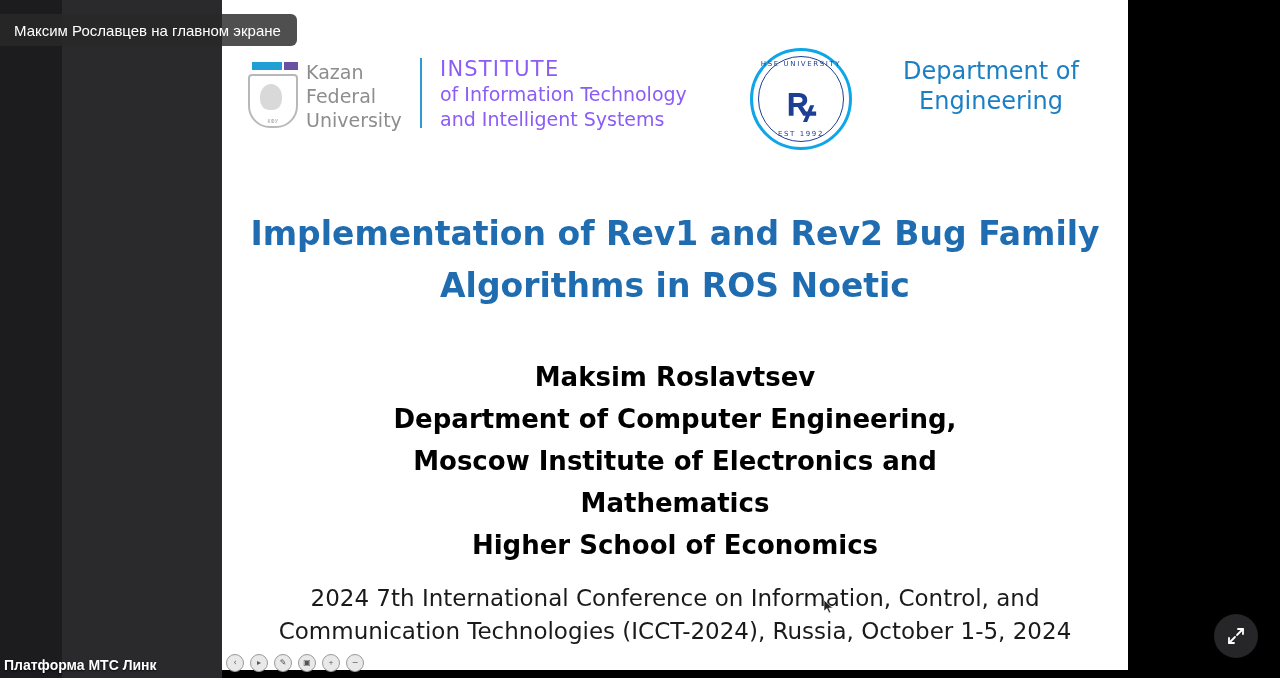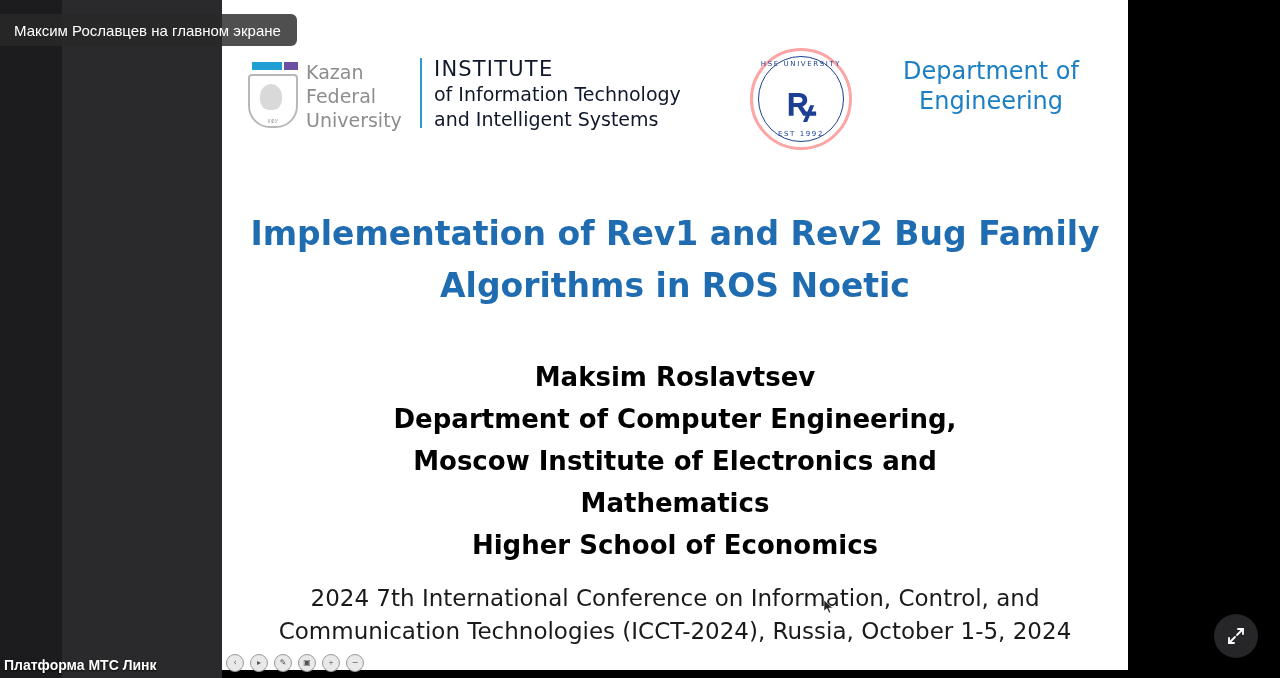--- a/index.html
+++ b/index.html
@@ -131,45 +131,45 @@
     position: absolute;
     left: 198px;
     top: 12px;
     width: 2px;
     height: 70px;
     background: #2d9ad6;
   }
 
   .iitis-text {
     position: absolute;
-    left: 212px;
+    left: 218px;
     top: 10px;
     width: 320px;
-    color: #0f172a;
+    color: #8b5cf6;
     font-family: "DejaVu Sans", sans-serif;
   }
   .iitis-text .line1 {
     font-size: 21px;
     letter-spacing: 1.2px;
     line-height: 26px;
   }
   .iitis-text .line2,
   .iitis-text .line3 {
     font-size: 19px;
     line-height: 25px;
   }
 
   .hse-seal {
     position: absolute;
     left: 528px;
     top: 2px;
     width: 96px;
     height: 96px;
     border-radius: 50%;
-    border: 3px solid #fca5a5;
+    border: 3px solid #0ea5e9;
     background: #fff;
   }
   .hse-seal .ring {
     position: absolute;
     left: 5px;
     top: 5px;
     right: 5px;
     bottom: 5px;
     border-radius: 50%;
     border: 1px solid #1c3f94;

